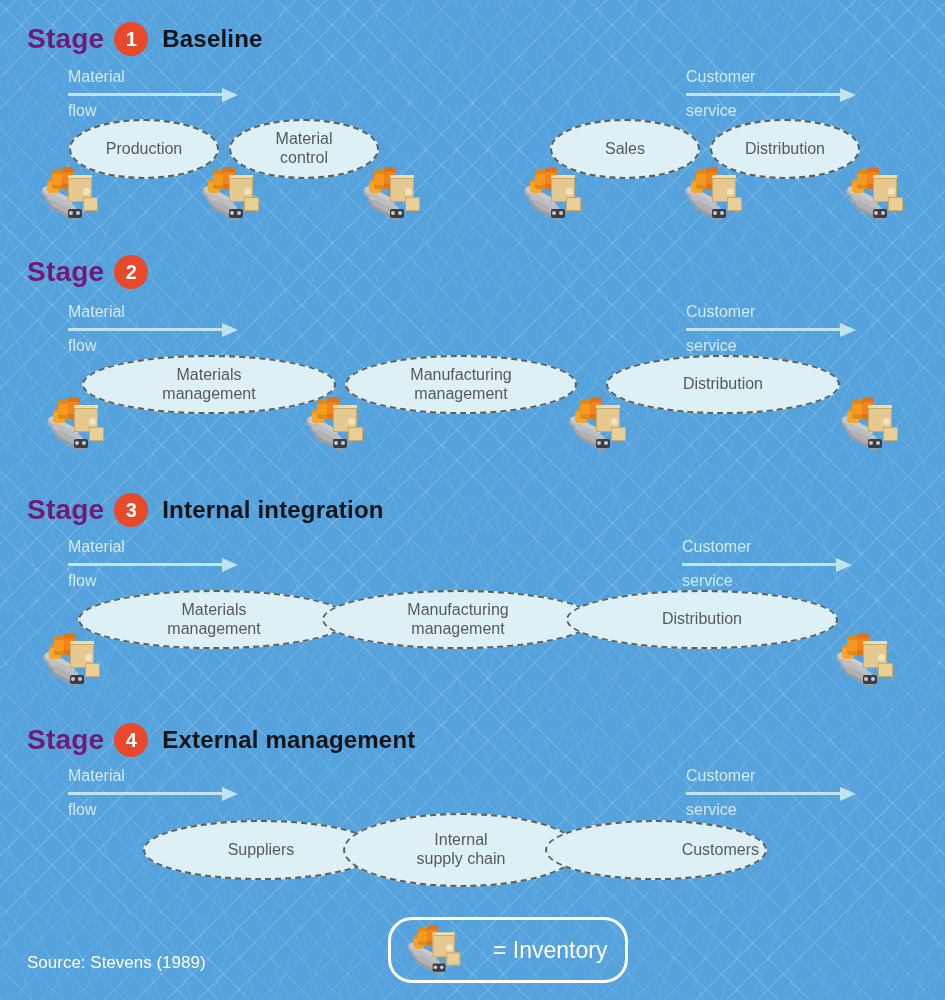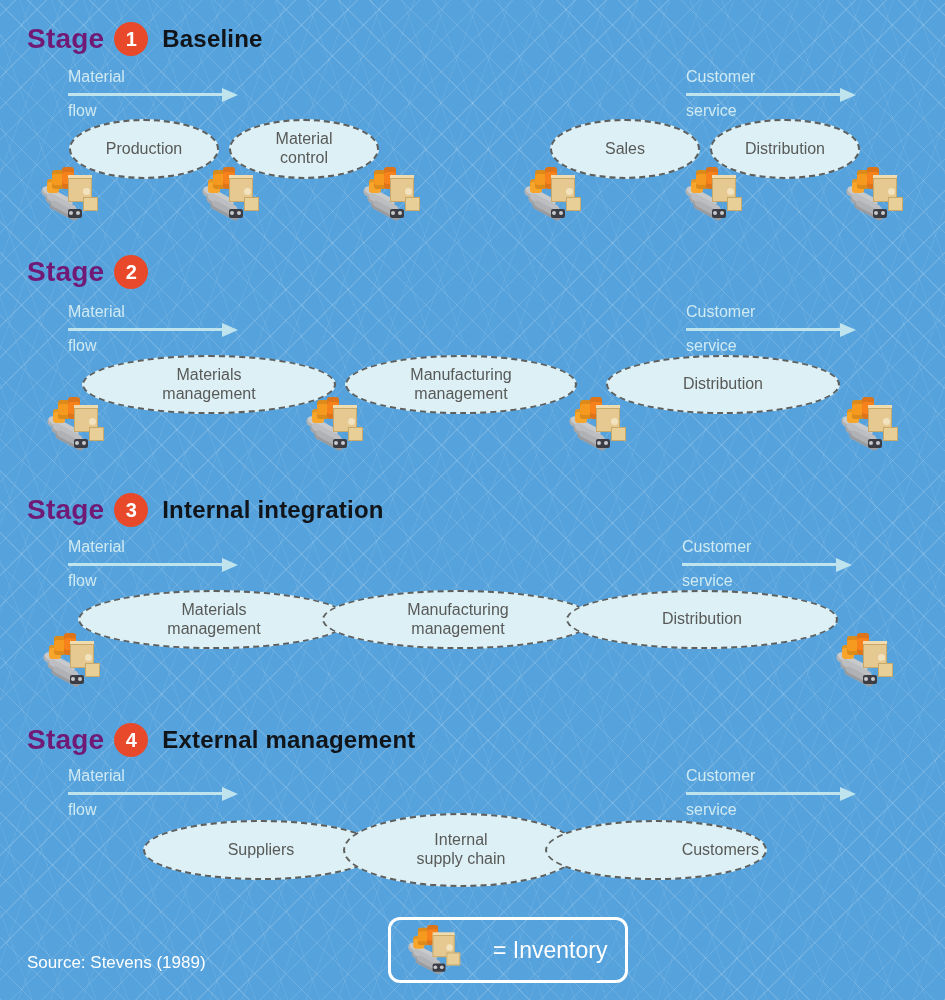--- a/index.html
+++ b/index.html
@@ -157,21 +157,21 @@
   .inv .wheel::after  { content:""; position:absolute; left:8px; top:2px; width:4px; height:4px; border-radius:50%; background:#C9CACC; }
 
   
   #legend {
     position: absolute;
     left: 388px;
     top: 917px;
     width: 240px;
     height: 66px;
     border: 3px solid #FFFFFF;
-    border-radius: 12px;
+    border-radius: 24px;
     display: flex;
     align-items: center;
     box-sizing: border-box;
     z-index: 3;
   }
   #legend .inv { position: relative; left: 14px; top: 2px; transform: scale(0.92); }
   #legend-text {
     color: #FFFFFF;
     font-size: 23px;
     margin-left: 40px;

